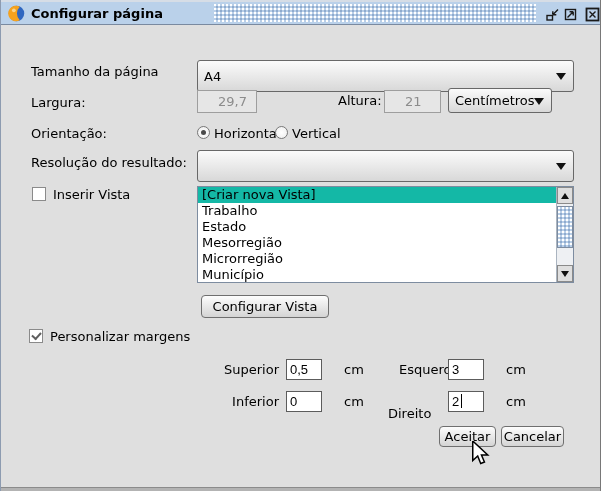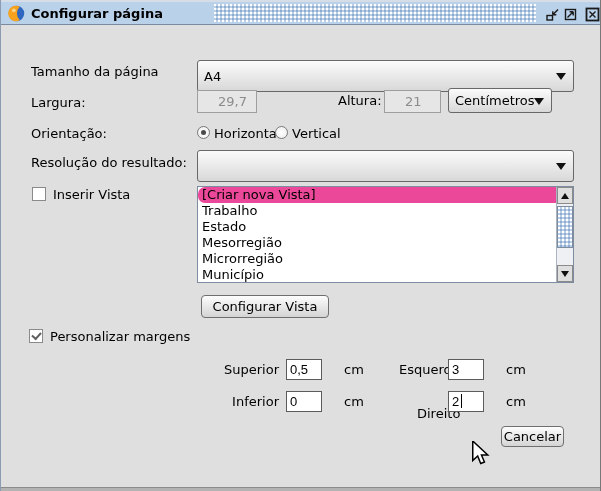--- a/index.html
+++ b/index.html
@@ -33,21 +33,21 @@
   .radio{position:absolute;width:13px;height:13px;border-radius:50%;background:radial-gradient(#ffffff,#ececec);
          border:1px solid #787878;box-sizing:border-box;}
   .radio.checked::after{content:"";position:absolute;left:3px;top:3px;width:5px;height:5px;border-radius:50%;background:#4a4a4a;}
   .checkbox{position:absolute;width:14px;height:14px;background:#fff;border:1px solid #8a8a8a;box-sizing:border-box;}
   .checkbox.checked::after{content:"";position:absolute;left:2px;top:2px;width:7px;height:4px;
          border-left:2px solid #5f5f5f;border-bottom:2px solid #5f5f5f;transform:rotate(-48deg);}
   
   .viewlist{position:absolute;left:196px;top:186px;width:377px;height:97px;background:#fff;
             border:1px solid #7d8ca0;box-sizing:border-box;overflow:hidden;}
   .list-item{height:16px;line-height:16px;font-size:13px;color:#000;padding-left:4px;white-space:nowrap;}
-  .list-item.selected{background:#ec4899;border-radius:7px;}
+  .list-item.selected{background:#14b8a6;}
   .scrollbar{position:absolute;right:0;top:0;width:17px;height:95px;background:#eef0f3;border-left:1px solid #aab4c0;box-sizing:border-box;}
   .sb-btn{position:absolute;left:0;width:16px;height:17px;background:#dfdfdf;border:1px solid #8a8a8a;
           box-sizing:border-box;display:flex;align-items:center;justify-content:center;}
   .sb-up{top:0;} .sb-down{bottom:0;}
   .tri-up{width:0;height:0;border-left:4px solid transparent;border-right:4px solid transparent;border-bottom:6px solid #111;}
   .tri-down{width:0;height:0;border-left:4px solid transparent;border-right:4px solid transparent;border-top:6px solid #111;}
   .sb-thumb{position:absolute;left:0;top:19px;width:16px;height:42px;border:1px solid #7d8ca0;box-sizing:border-box;
             background-color:#b9cfe8;
             background-image:radial-gradient(circle at 1px 1px,#ffffff 35%,rgba(0,0,0,0) 36%),
                              radial-gradient(circle at 1px 1px,#8fabce 35%,rgba(0,0,0,0) 36%);
@@ -154,25 +154,26 @@
   <span class="lbl mlabel" style="left:218px;top:362px;width:60px;">Superior</span>
   <input class="minput" style="left: 285px; top: 359px;" value="0,5">
   <span class="lbl" style="left:343px;top:362px;">cm</span>
   <span class="lbl" style="left:398px;top:362px;">Esquerdo</span>
   <input class="minput" style="left: 447px; top: 359px;" value="3">
   <span class="lbl" style="left:505px;top:362px;">cm</span>
 
   <span class="lbl mlabel" style="left:218px;top:394px;width:60px;">Inferior</span>
   <input class="minput" style="left: 285px; top: 391px;" value="0">
   <span class="lbl" style="left:343px;top:394px;">cm</span>
-  <span class="lbl" style="left:387px;top:406px;margin-left:29px;">Direito</span>
+  <span class="lbl" style="left:387px;top:406px;">Direito</span>
   <input class="minput" style="left: 447px; top: 391px;" value="2">
   <span class="caret" style="left:460px;top:394px;"></span>
   <span class="lbl" style="left:505px;top:394px;">cm</span>
 
+  <div class="btn" style="left:438px;top:426px;width:57px;height:21px;">Aceitar</div>
   <div class="btn" style="left:500px;top:426px;width:63px;height:21px;">Cancelar</div>
 
   <span class="cursor">
     <svg width="20" height="24" viewBox="0 0 13 16">
       <path d="M1 0 L1 13 L4.3 10 L6.3 15 L8.8 14 L6.8 9.3 L11 9.3 Z" fill="#ffffff" stroke="#000000" stroke-width="1"></path>
     </svg>
   </span>
 
   <div class="bottom-edge"></div>
 </div>

